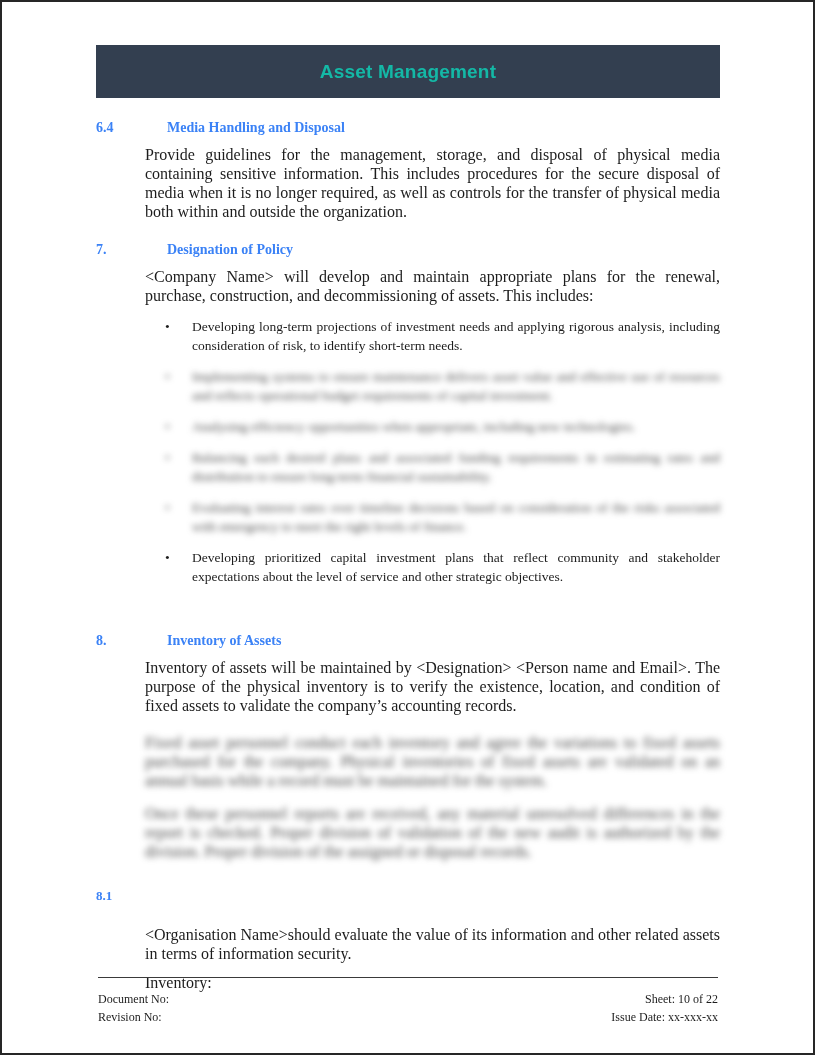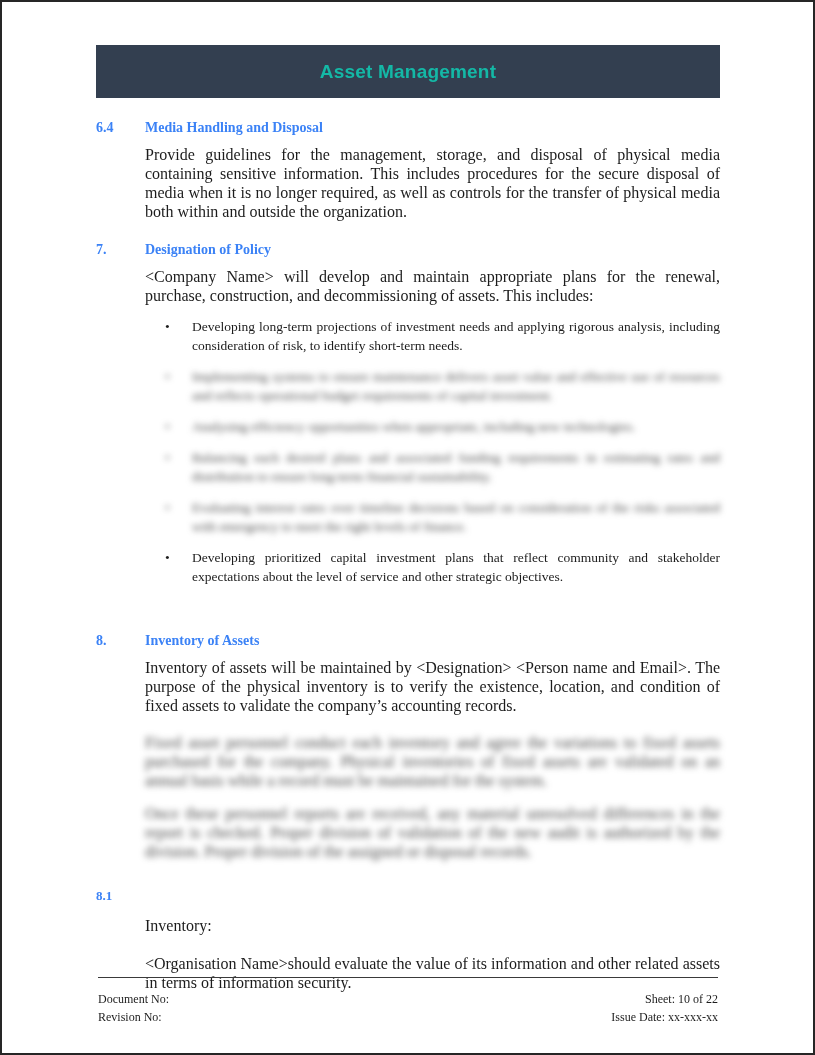--- a/index.html
+++ b/index.html
@@ -29,21 +29,21 @@
   .banner-title {
     font-family: "Liberation Sans", sans-serif;
     font-weight: bold;
     font-size: 19px;
     color: #14b8a6;
     letter-spacing: 0.2px;
   }
   .section { margin-top: 19px; }
   .h-row { display: flex; font-weight: bold; color: #3b82f6; }
   .h-num  { width: 49px; flex: 0 0 49px; font-size: 14px; line-height: 19px; }
-  .h-title{ font-size: 14px; line-height: 19px; }
+  .h-title{ font-size: 14px; line-height: 19px; margin-left: 22px; }
   .h-row.big .h-num, .h-row.big .h-title { font-size: 13px; line-height: 21px; }
   .para {
     margin: 8px 0 0 49px;
     font-size: 16px;
     line-height: 19px;
     text-align: justify;
   }
   .para.plain { text-align: left; }
   .bullets { margin-top: 12px; }
   .bullet-item {
@@ -140,22 +140,22 @@
       <div class="para">Inventory of assets will be maintained by &lt;Designation&gt; &lt;Person name and Email&gt;. The purpose of the physical inventory is to verify the existence, location, and condition of fixed assets to validate the company’s accounting records.</div>
       <div class="gap-sm"></div>
       <div class="para redacted">Fixed asset personnel conduct each inventory and agree the variations to fixed assets purchased for the company. Physical inventories of fixed assets are validated on an annual basis while a record must be maintained for the system.</div>
       <div class="para redacted" style="margin-top:14px;">Once these personnel reports are received, any material unresolved differences in the report is checked. Proper division of validation of the new audit is authorized by the division. Proper division of the assigned or disposal records.</div>
     </div>
 
     <div class="section" style="margin-top:24px;">
       <div class="h-row big">
         <span class="h-num">8.1</span>
       </div>
+      <div class="para" style="margin-top:19px;">&lt;Organisation Name&gt;should evaluate the value of its information and other related assets in terms of information security.</div>
       <div class="para plain" style="margin-top:10px;">Inventory:</div>
-      <div class="para" style="margin-top:19px;">&lt;Organisation Name&gt;should evaluate the value of its information and other related assets in terms of information security.</div>
     </div>
 
   </div>
 
   <div class="footer">
     <div class="footer-left">
       <div>Document No:</div>
       <div>Revision No:</div>
     </div>
     <div class="footer-right">

